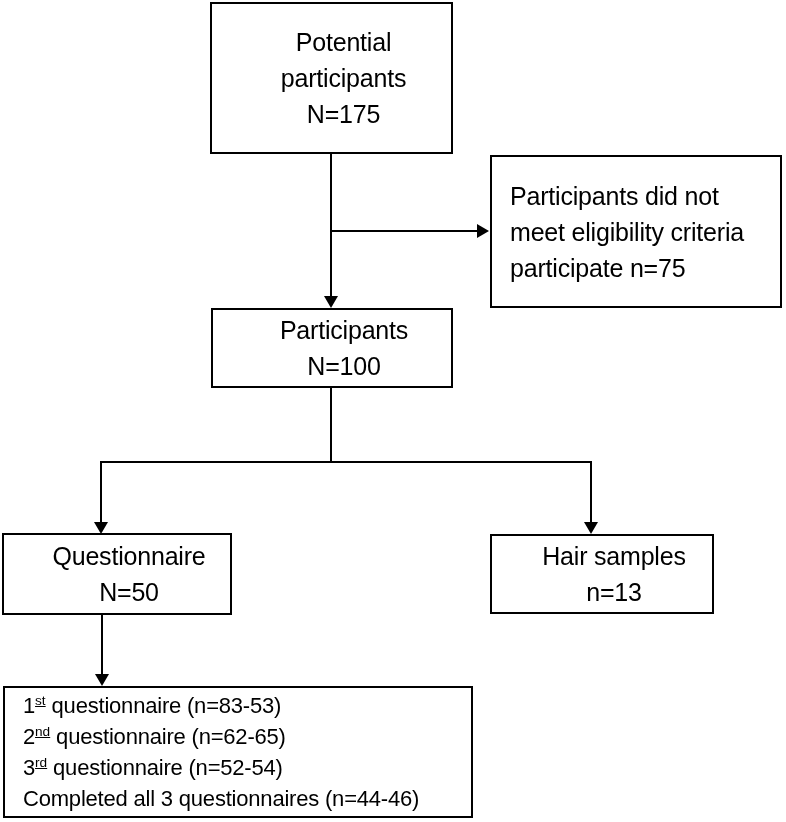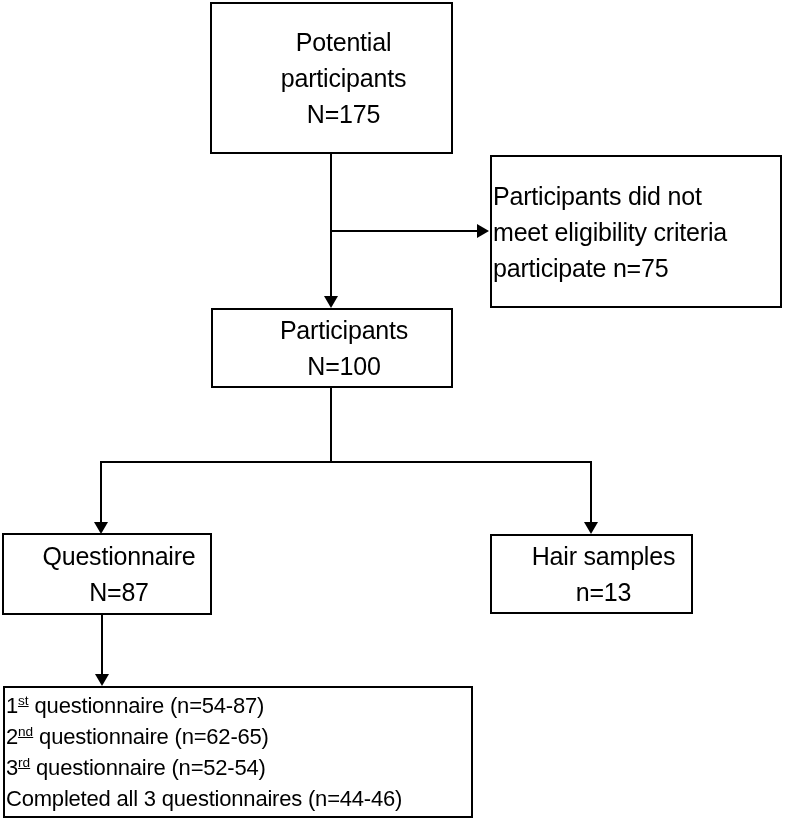--- a/index.html
+++ b/index.html
@@ -29,27 +29,27 @@
     letter-spacing: -0.2px;
     padding-left: 24px;
   }
   .box.center {
     align-items: center;
     text-align: center;
   }
   .box.left {
     align-items: flex-start;
     text-align: left;
-    padding: 0 1px;
+    padding: 0 18px;
   }
   .box-screened      { left: 210px; top: 2px;   width: 243px; height: 152px; }
   .box-excluded      { left: 490px; top: 155px; width: 292px; height: 153px; }
   .box-participants  { left: 211px; top: 308px; width: 242px; height: 80px; }
-  .box-questionnaire { left: 2px;   top: 533px; width: 210px; height: 82px; }
-  .box-hair          { left: 490px; top: 534px; width: 203px; height: 80px; }
+  .box-questionnaire { left: 2px;   top: 533px; width: 230px; height: 82px; }
+  .box-hair          { left: 490px; top: 534px; width: 224px; height: 80px; }
   .box-detail {
     left: 3px; top: 686px; width: 470px; height: 132px;
     font-size: 22px;
     line-height: 31px;
     padding: 2px 9px;
   }
   .ln { white-space: nowrap; }
   .box-detail sup {
     font-size: 0.62em;
     line-height: 0;
@@ -112,30 +112,30 @@
     <div class="ln">participate n=75</div>
   </div>
 
   <div class="box center box-participants">
     <div class="ln">Participants</div>
     <div class="ln">N=100</div>
   </div>
 
   <div class="box center box-questionnaire">
     <div class="ln">Questionnaire</div>
-    <div class="ln">N=87</div>
+    <div class="ln">N=50</div>
   </div>
 
   <div class="box center box-hair">
     <div class="ln">Hair samples</div>
     <div class="ln">n=13</div>
   </div>
 
   <div class="box left box-detail">
-    <div class="ln"><span>1</span><sup>st</sup><span> questionnaire (n=54-87)</span></div>
+    <div class="ln"><span>1</span><sup>st</sup><span> questionnaire (n=83-53)</span></div>
     <div class="ln"><span>2</span><sup>nd</sup><span> questionnaire (n=62-65)</span></div>
     <div class="ln"><span>3</span><sup>rd</sup><span> questionnaire (n=52-54)</span></div>
     <div class="ln"><span>Completed all 3 questionnaires (n=44-46)</span><sup></sup><span></span></div>
   </div>
 
   <div class="vline c-screened-participants"></div>
   <div class="arr-down a-participants"></div>
 
   <div class="hline c-branch-excluded"></div>
   <div class="arr-right a-excluded"></div>

